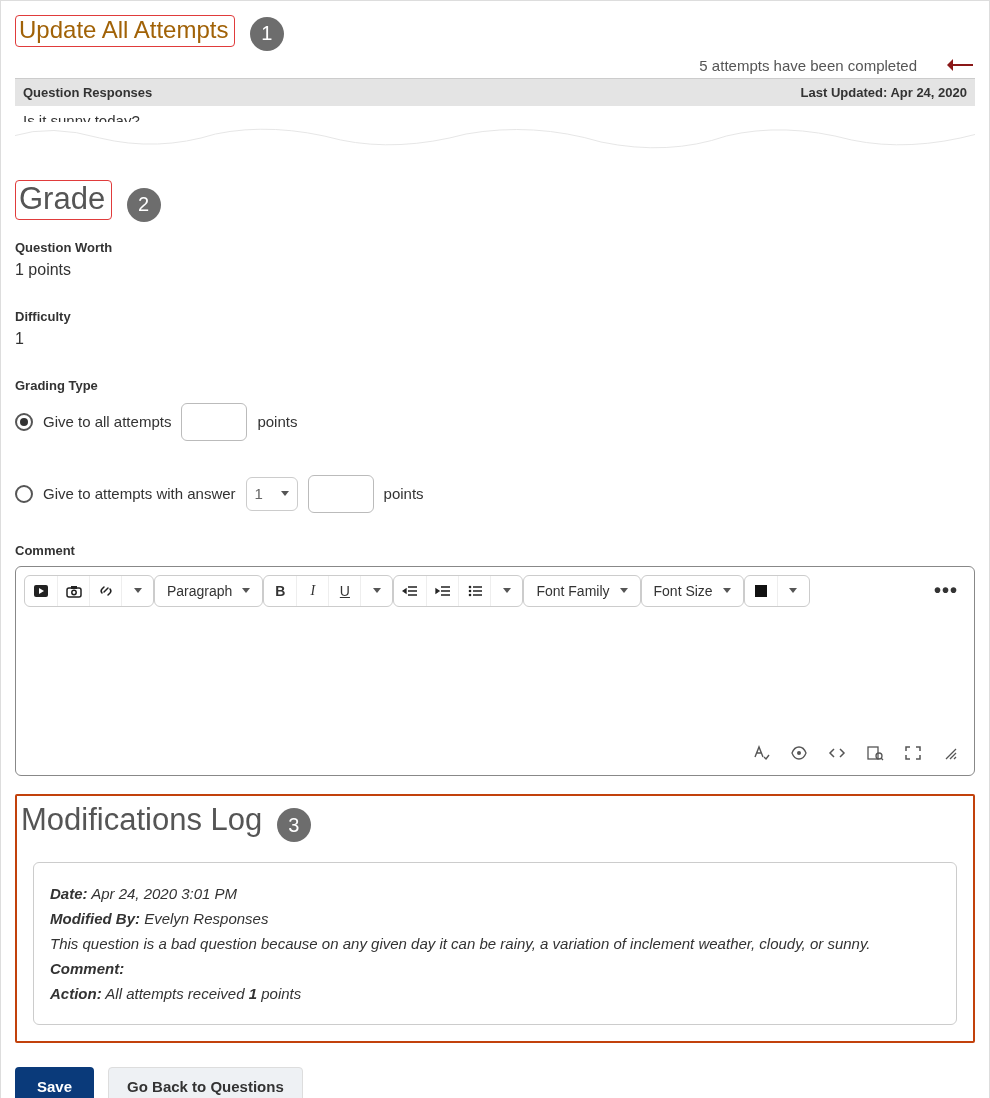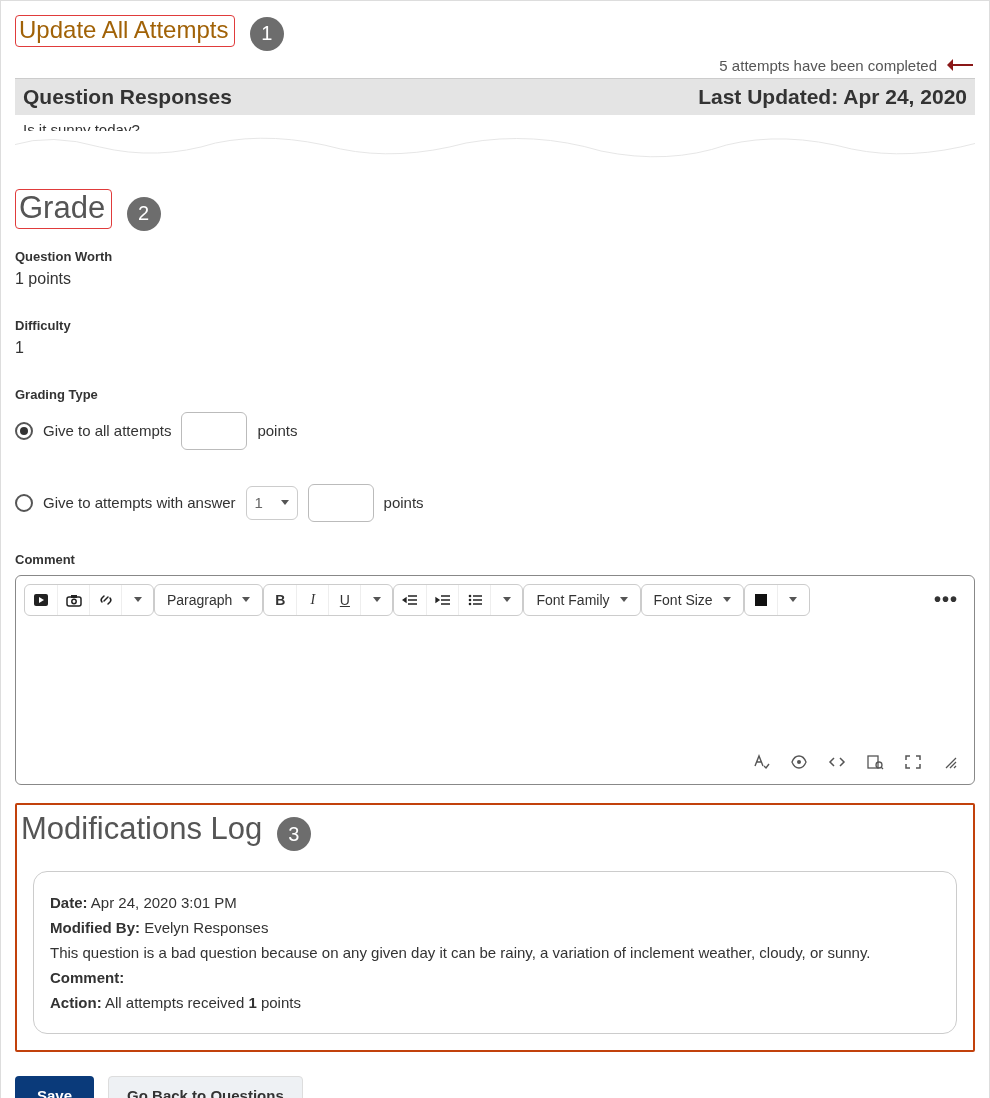--- a/index.html
+++ b/index.html
@@ -6,26 +6,26 @@
 body { font-family: -apple-system, BlinkMacSystemFont, "Segoe UI", Arial, sans-serif; color: #333; background: #fff; }
 .container { border: 1px solid #ddd; width: 990px; min-height: 1098px; padding: 0; position: relative; }
 .inner { padding: 14px 14px 18px 14px; }
 
 .h1 { font-size: 24px; font-weight: 400; color: #a16207; display: inline-block; }
 .h2 { font-size: 31px; font-weight: 400; color: #555; display: inline-block; }
 .hbox { border: 1px solid #e03b3b; border-radius: 4px; padding: 0 6px 2px 3px; display: inline-block; }
 
 .callout { display: inline-flex; align-items: center; justify-content: center; width: 34px; height: 34px; border-radius: 50%; background: #6d6d6d; color: #fff; font-size: 20px; vertical-align: middle; margin-left: 10px; }
 
-.status-row { text-align: right; font-size: 15px; color: #555; margin-top: 6px; padding-right: 2px; display:flex; align-items:center; justify-content:flex-end; gap:4px; }
+.status-row { text-align: right; font-size: 15px; color: #555; margin-top: 6px; padding-right: 2px; display:flex; align-items:center; justify-content:flex-end; gap:24px; }
 .arrow-left { display:inline-block; width:32px; height:12px; position:relative; }
 .arrow-left::before { content:""; position:absolute; top:5px; left:8px; right:0; height:2px; background:#8a1818; }
 .arrow-left::after { content:""; position:absolute; left:0; top:0; border:6px solid transparent; border-right-color:#8a1818; }
 
-.band { background: #e4e4e4; padding: 6px 8px; display:flex; justify-content:space-between; font-size:21px; font-weight:600; color:#333; margin-top:4px; border-top:1px solid #ccc; }
+.band { background: #e4e4e4; padding: 6px 8px; display:flex; justify-content:space-between; font-size:13px; font-weight:600; color:#333; margin-top:4px; border-top:1px solid #ccc; }
 
 .torn-section { position: relative; height: 46px; overflow: hidden; padding: 6px 8px 0 8px; font-size: 15px; color: #333; }
 .torn-cover { position:absolute; left:-2px; right:-2px; bottom:-6px; height:36px; background:#fff; }
 .torn-cover svg { width:100%; height:100%; display:block; }
 
 .sec-sep { height: 28px; }
 
 .field-label { font-size: 13px; font-weight: 600; color: #333; margin-top: 12px; }
 .field-val { font-size: 16px; color: #333; margin-top: 6px; }
 
@@ -39,21 +39,21 @@
 .tb { display:flex; align-items:center; padding:8px; flex-wrap:wrap; }
 .tb-group { display:inline-flex; align-items:center; border:1px solid #ccc; border-radius:6px; overflow:hidden; height:32px; background:#fff; }
 .tb-btn { width:32px; height:30px; display:inline-flex; align-items:center; justify-content:center; font-size:14px; color:#333; border-left:1px solid #eee; }
 .tb-btn:first-child { border-left:none; }
 .tb-select { display:inline-flex; align-items:center; gap:10px; padding:0 12px; height:32px; border:1px solid #ccc; border-radius:6px; font-size:14px; color:#333; }
 .tb-more { margin-left:auto; font-size:20px; font-weight:700; color:#333; padding-right:8px; letter-spacing:1px; }
 .ed-body { min-height:120px; padding:10px; }
 .ed-footer { display:flex; justify-content:flex-end; gap:20px; padding:10px 14px; color:#555; font-size:16px; }
 
 .modlog-box { border:2px solid #c2410c; border-radius:2px; padding: 6px 10px 16px 4px; margin-top:18px; }
-.log-card { border:1px solid #ccc; border-radius:14px; padding:14px 16px; margin:20px 6px 0 12px; font-size:15px; color:#333; }
+.log-card { border:1px solid #ccc; border-radius:6px; padding:14px 16px; margin:20px 6px 0 12px; font-size:15px; color:#333;font-style:italic; }
 .log-card p { margin:8px 0; }
 .log-card .k { font-weight:600; }
 
 .actions { display:flex; gap:14px; margin-top:24px; }
 .btn-primary { background:#0a3a7a; color:#fff; border:none; border-radius:4px; padding:10px 22px; font-size:15px; font-weight:600; cursor:pointer; }
 .btn-secondary { background:#eef1f4; color:#333; border:1px solid #ddd; border-radius:4px; padding:10px 18px; font-size:15px; font-weight:600; cursor:pointer; }
 
 .chev { display:inline-block; width:0; height:0; border-left:4px solid transparent; border-right:4px solid transparent; border-top:5px solid #555; }
 .sq { width:12px; height:12px; background:#111; display:inline-block; }
 .mt30 { margin-top: 30px; }

